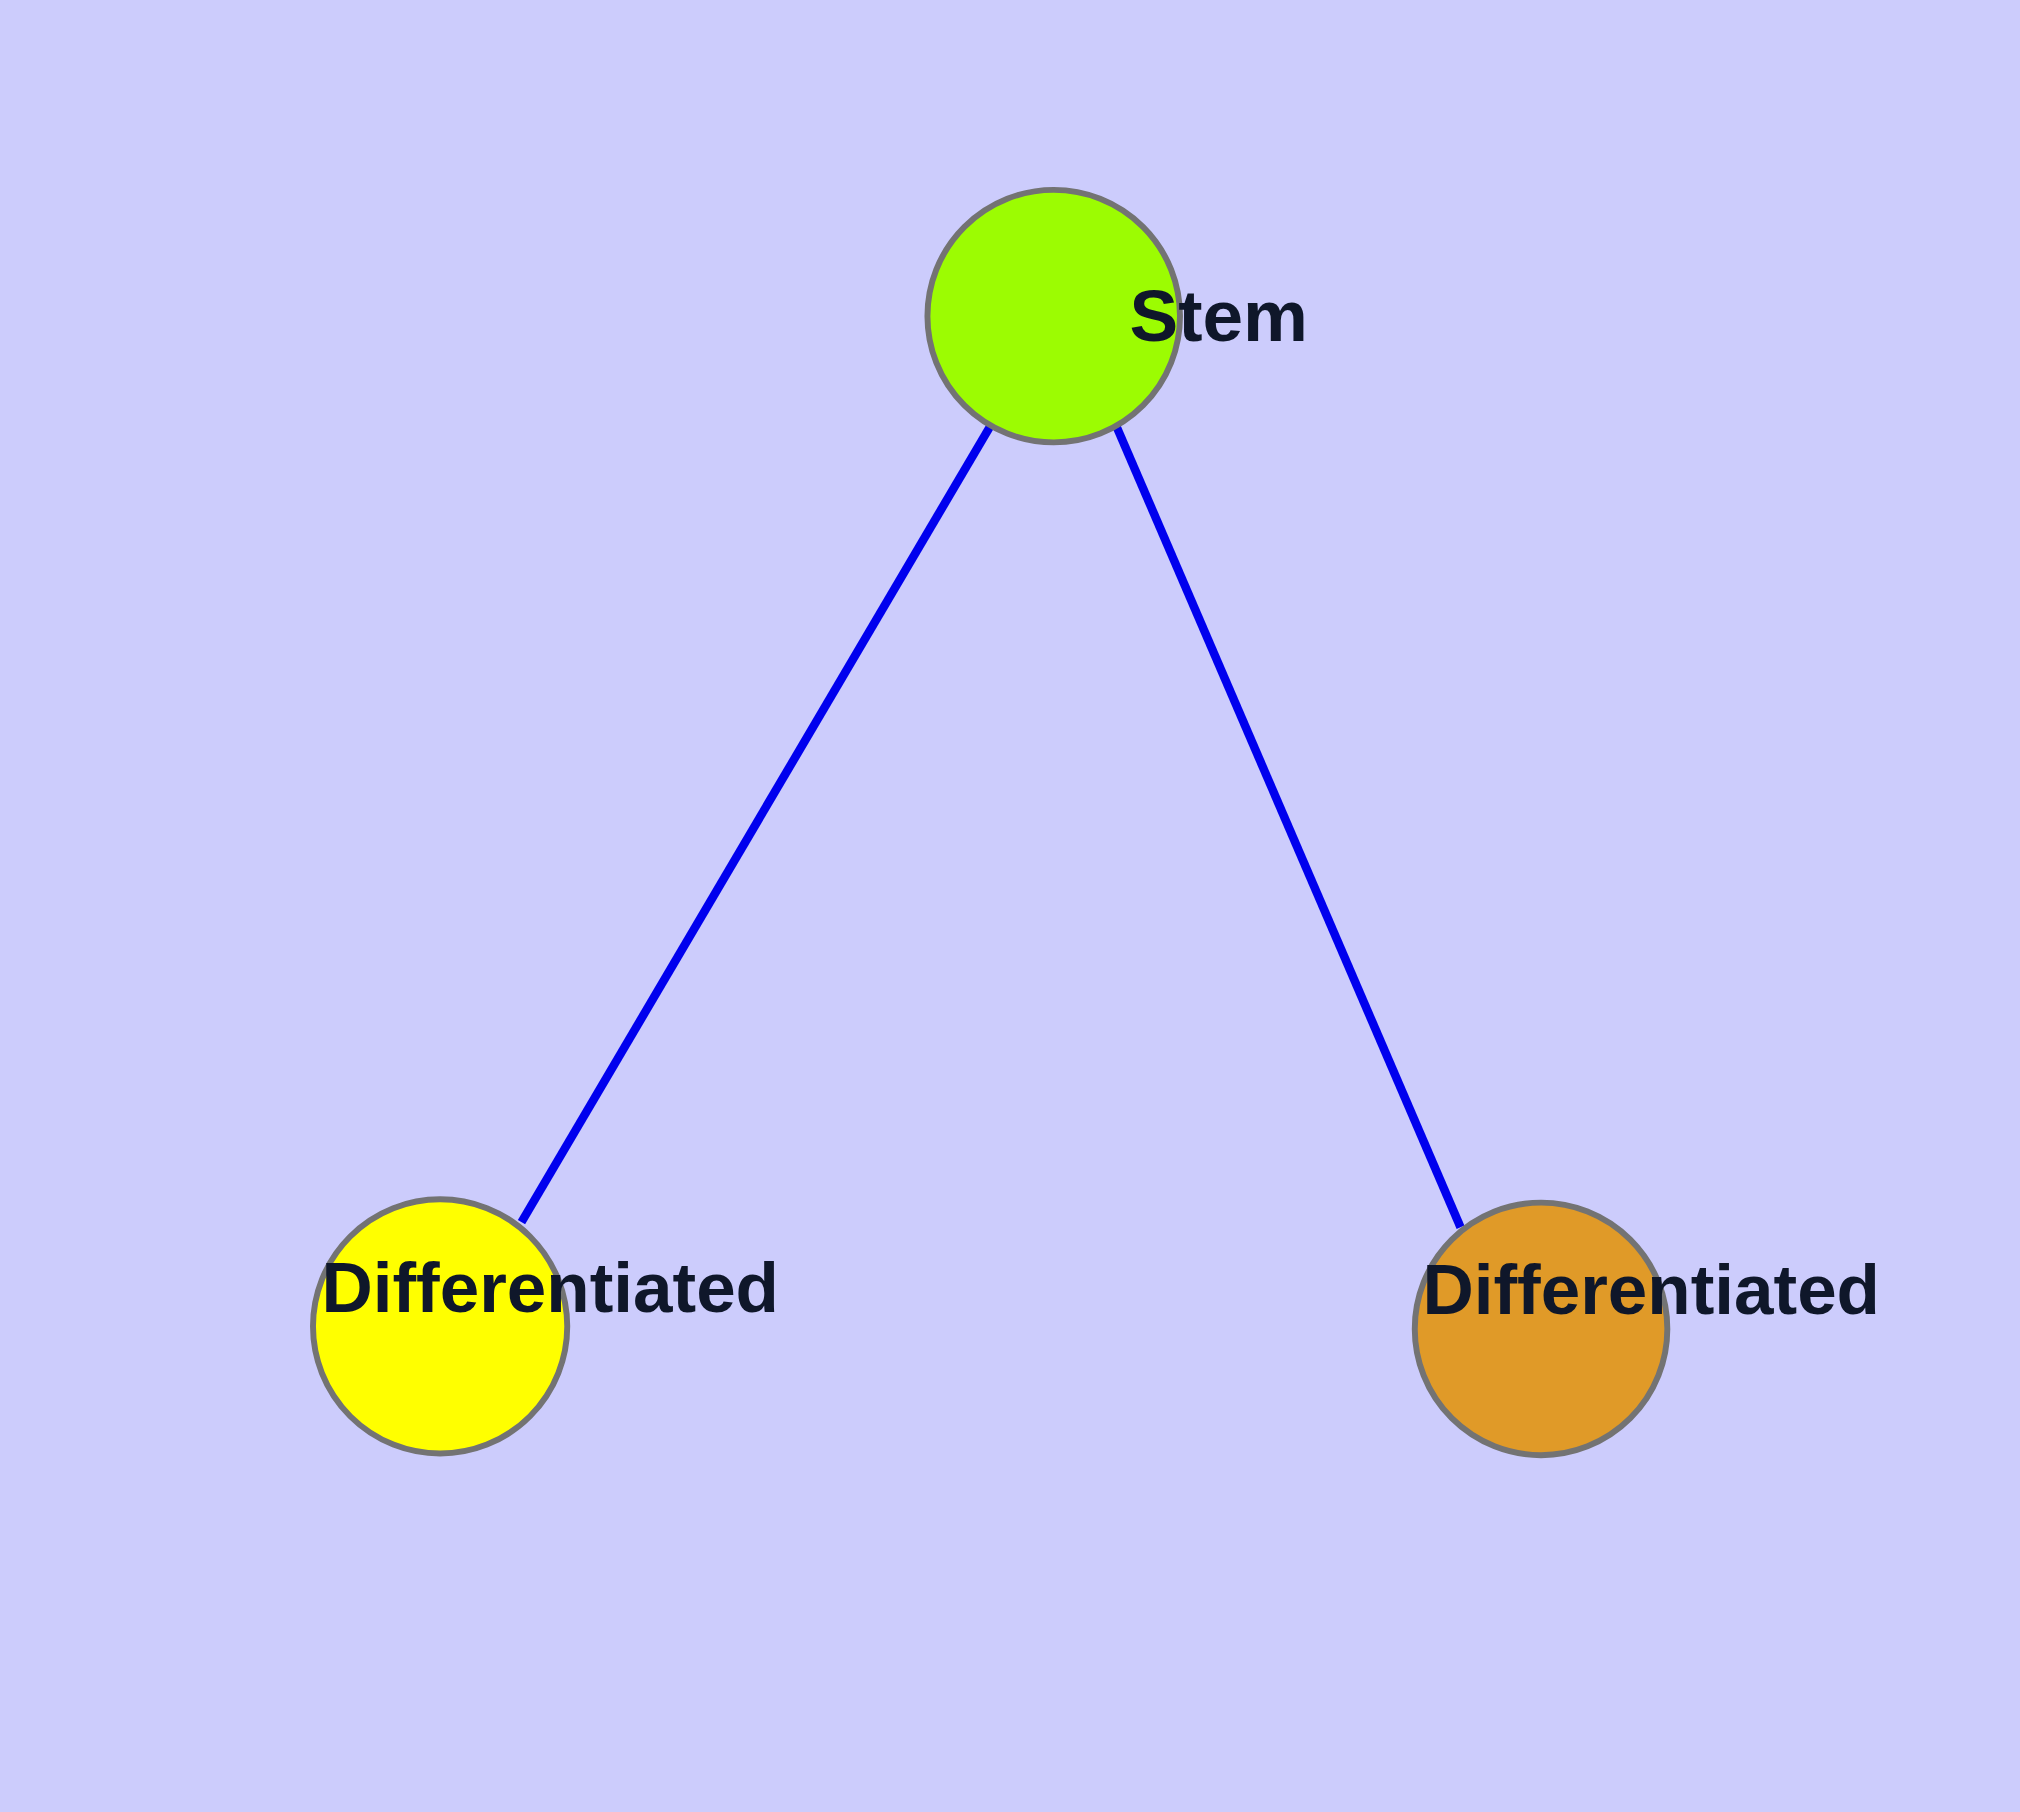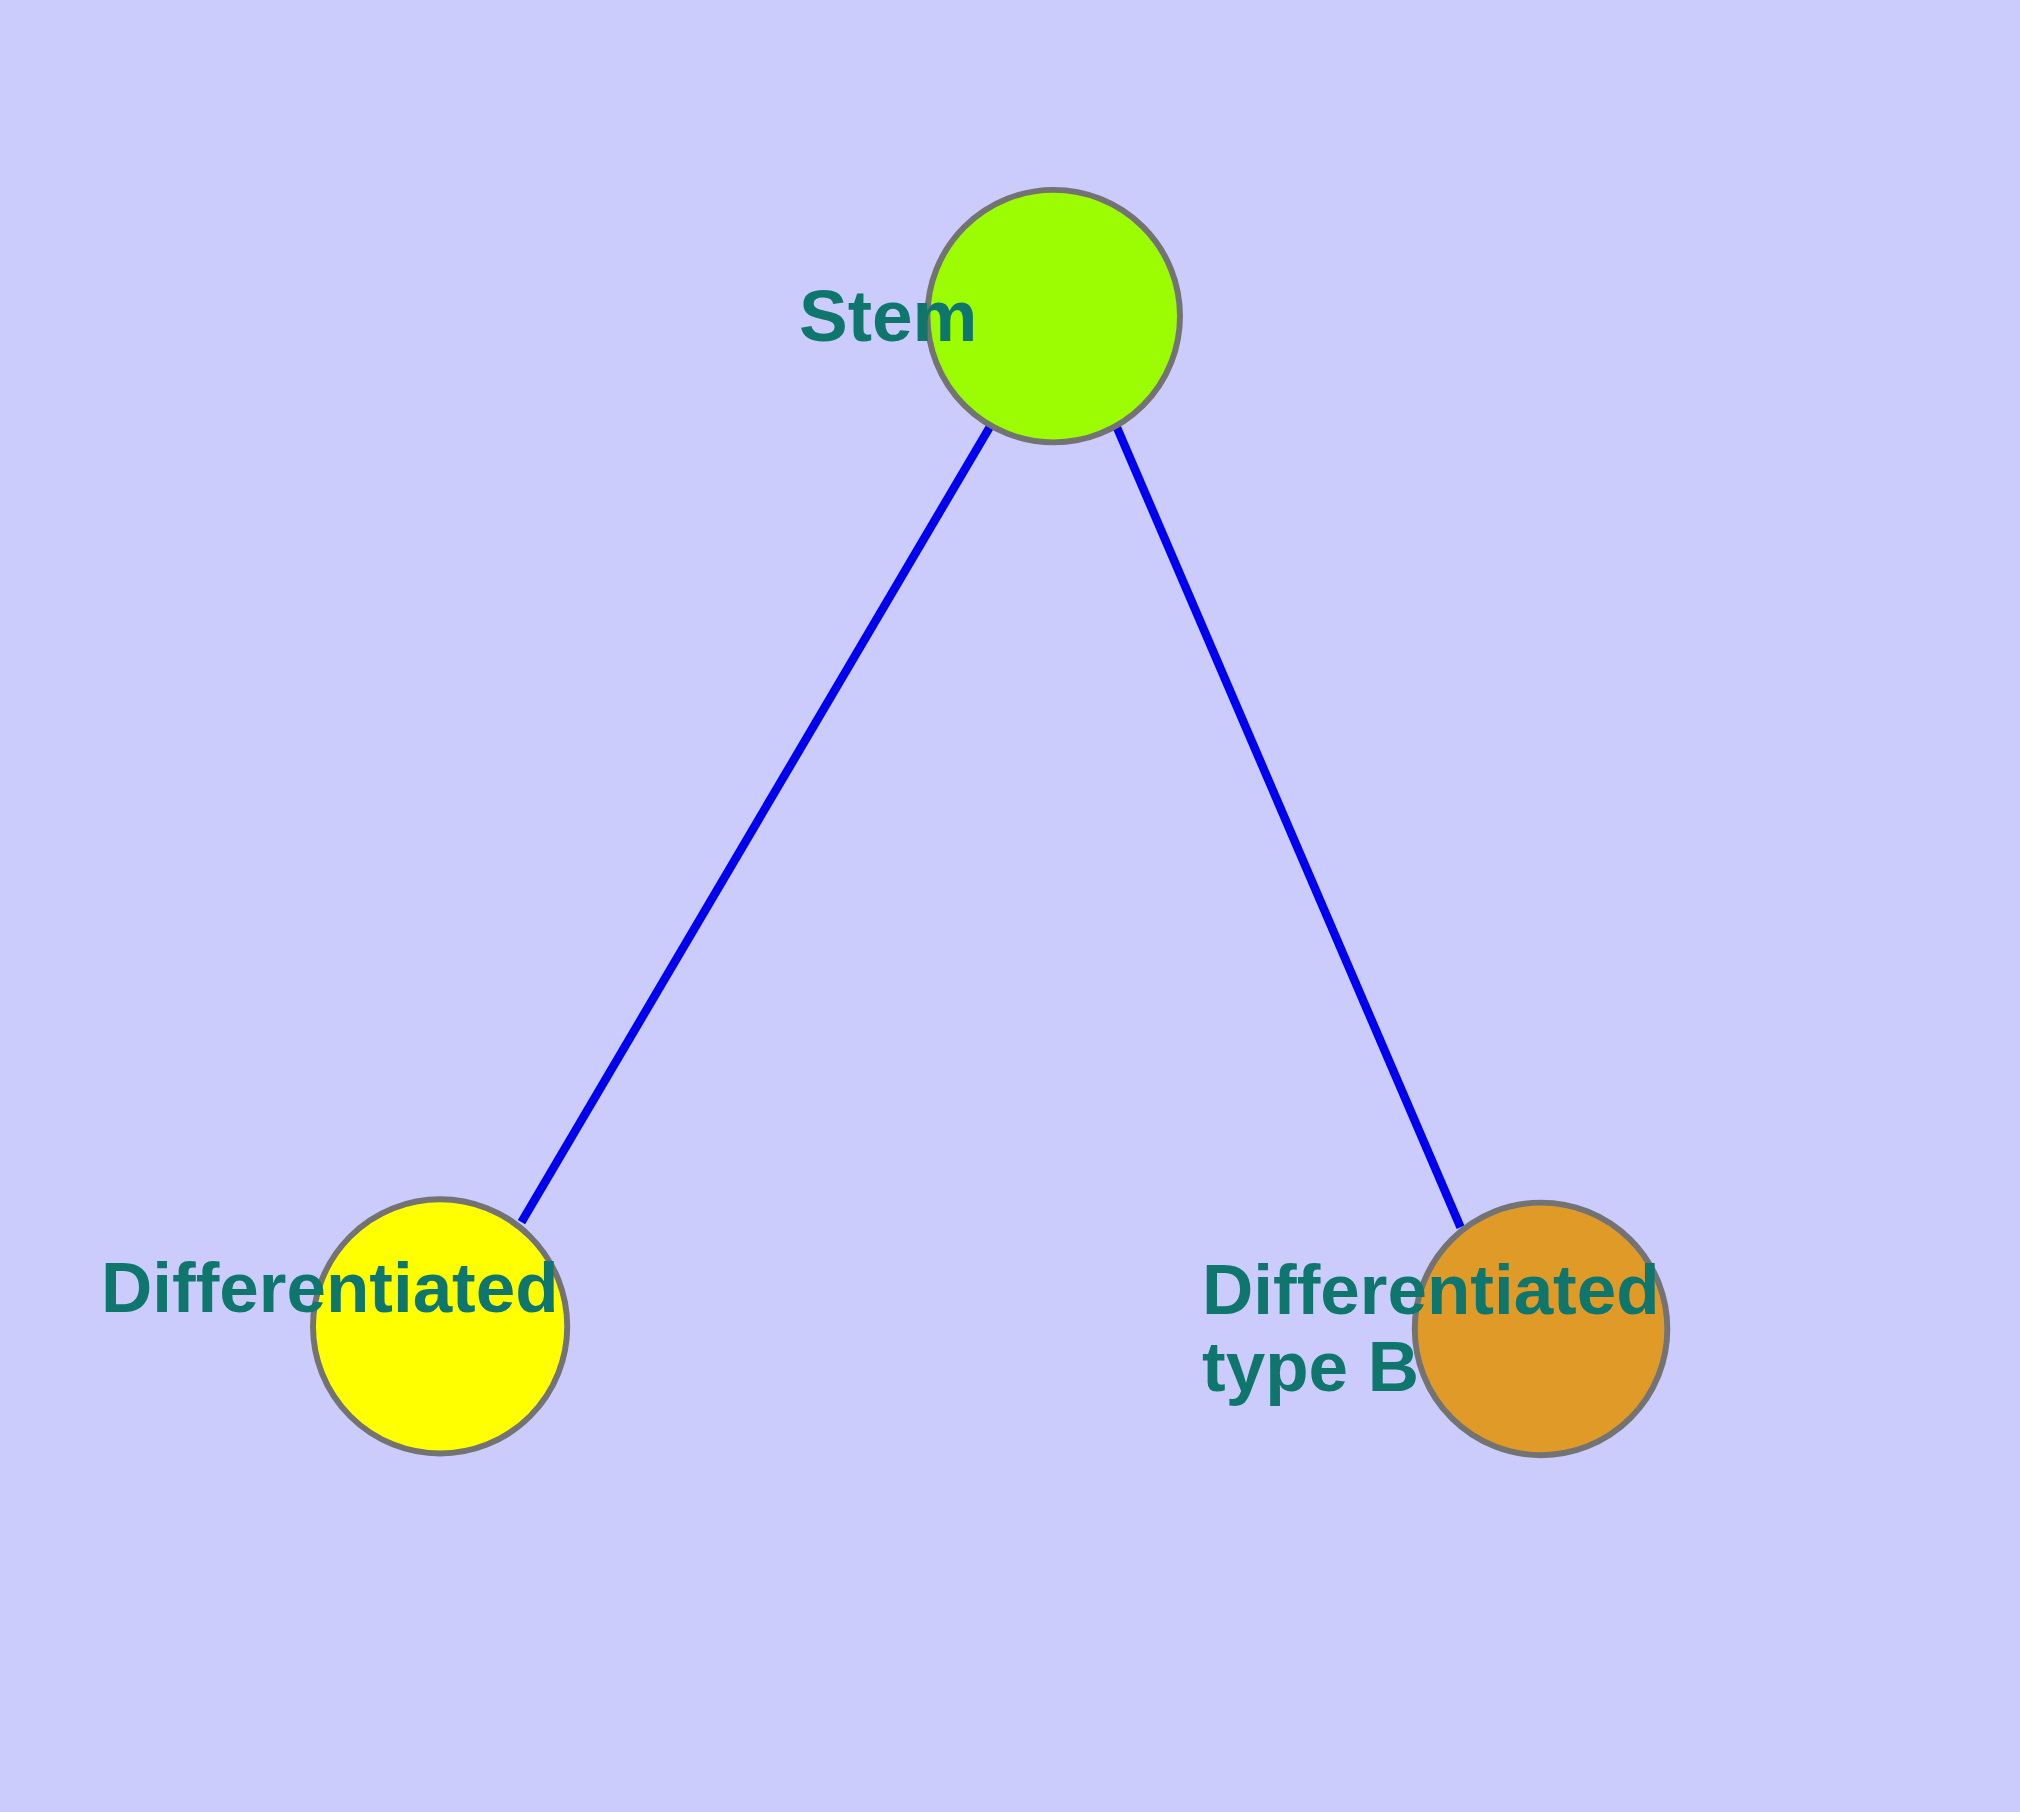--- a/index.html
+++ b/index.html
@@ -19,24 +19,24 @@
   #graph-svg {
     position: absolute;
     left: 0;
     top: 0;
     width: 2021px;
     height: 1812px;
     display: block;
   }
   .node-label {
     position: absolute;
-    text-align: left;
+    text-align: right;
     font-family: "Liberation Sans", sans-serif;
     font-weight: bold;
-    color: #0f766e;
+    color: #0f172a;
     white-space: pre;
     line-height: 1.08;
     pointer-events: none;
     user-select: none;
   }
   #label-stem {
     font-size: 73px;
     left: 799px;
     top: 267px;
     width: 509px;
@@ -72,16 +72,16 @@
       <circle id="node-0" cx="1243" cy="373" r="149" fill="#9cfc02" stroke="#737373" stroke-width="7"></circle>
       <circle id="node-1" cx="519" cy="1565" r="150" fill="#ffff00" stroke="#737373" stroke-width="7"></circle>
       <circle id="node-2" cx="1818" cy="1568" r="149" fill="#e09a28" stroke="#737373" stroke-width="7"></circle>
     </g>
   </svg>
 
   <div class="node-label" id="label-stem" style="font-size: 73px; left: 799px; top: 277px;">Stem</div>
 
   <div class="node-label" id="label-type-a" style="font-size: 71px; left: 101px; top: 1250px;"><span>Differentiated</span><br></div>
 
-  <div class="node-label" id="label-type-b" style="font-size: 71px; left: 1202px; top: 1252px;"><span>Differentiated</span><br><span>type B</span></div>
+  <div class="node-label" id="label-type-b" style="font-size: 71px; left: 1202px; top: 1252px;"><span>Differentiated</span><br></div>
 
 </div>
 
 
 </body></html>

